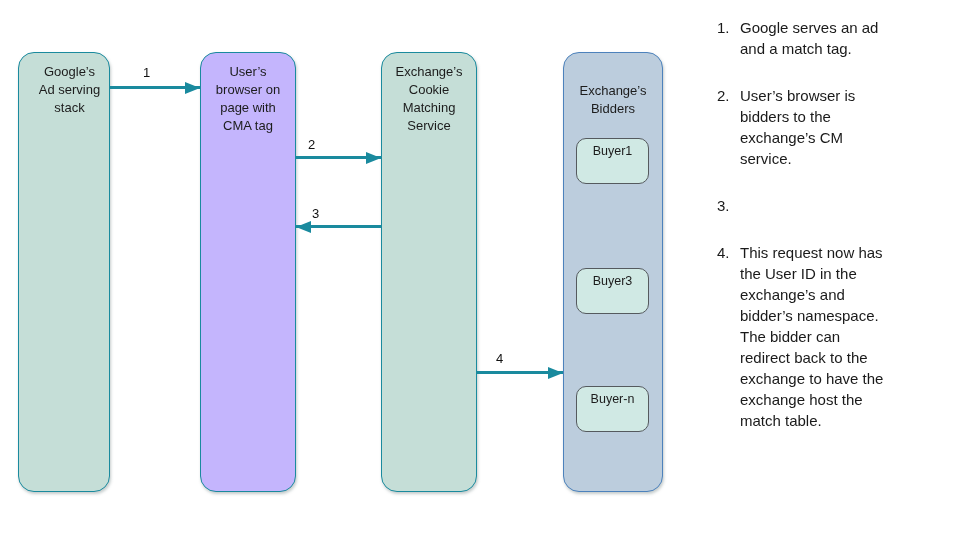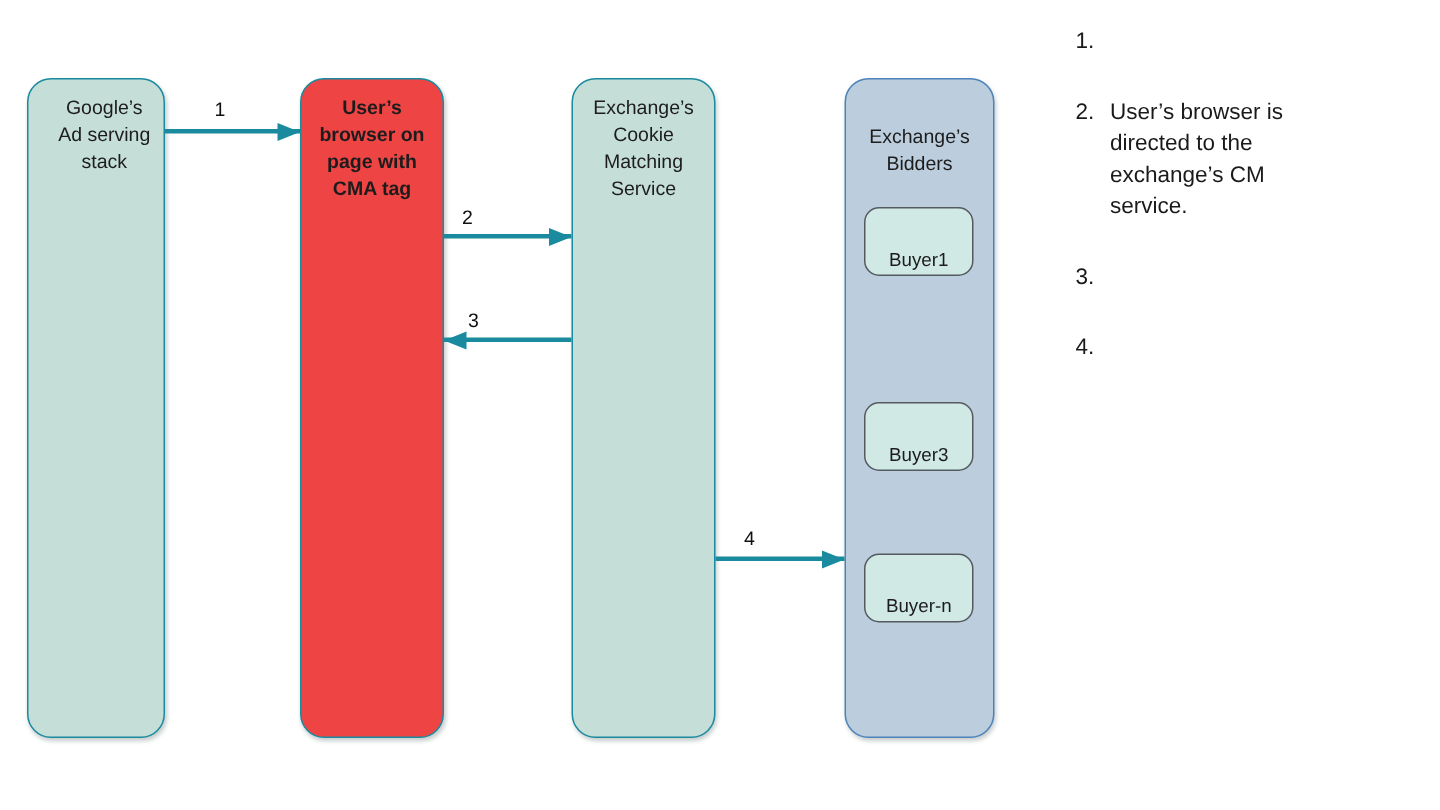--- a/index.html
+++ b/index.html
@@ -22,46 +22,46 @@
     border-radius: 16px;
     box-shadow: 1px 2px 3px rgba(90,110,110,0.35);
     text-align: center;
     font-size: 13px;
     line-height: 18px;
     padding-top: 10px;
     white-space: pre-line;
     color: #1c1c1c;
   }
   .node-green { background: #c5ded7; border: 1.5px solid #1a8a9e; }
-  .node-blue-teal { background: #ef4444; border: 1.5px solid #1a8a9e; font-weight: bold; }
+  .node-blue-teal { background: #c4b5fd; border: 1.5px solid #1a8a9e; }
   .node-blue { background: #bccddd; border: 1.5px solid #4d82bc; }
 
   #node-google  { left: 18px;  width: 92px; padding-left: 11px; }
   #node-browser { left: 200px; width: 96px; }
   #node-cms     { left: 381px; width: 96px; }
   #node-bidders { left: 563px; width: 100px; padding-top: 11px; }
 
   
   .buyer {
     position: absolute;
     left: 12px;
     width: 73px;
     height: 46px;
     background: #d0e9e4;
     border: 1px solid #555a5e;
     border-radius: 10px;
     font-size: 12.5px;
-    padding-top: 25px;
+    padding-top: 3px;
     text-align: center;
     white-space: normal;
   }
   #buyer-1 { top: 85px; }
   #buyer-2 { top: 141px; }
   #buyer-3 { top: 215px; }
-  #buyer-n { top: 316px; text-align: center; }
+  #buyer-n { top: 333px; text-align: center; }
 
   
   .arrow {
     position: absolute;
     height: 3px;
     background: #1a8a9e;
   }
   .arrow .head {
     position: absolute;
     top: 50%;
@@ -161,29 +161,40 @@
   <span class="arrow-label" id="arrow-label-3">3</span>
 
   <div class="arrow" id="arrow-4">
     <span class="head right"></span>
   </div>
   <span class="arrow-label" id="arrow-label-4">4</span>
 
   <div class="legend">
     <div class="legend-item">
       <span class="legend-num">1.</span>
+      <span class="legend-text">Google serves an ad
+and a match tag.</span>
     </div>
     <div class="legend-item">
       <span class="legend-num">2.</span>
       <span class="legend-text">User’s browser is
-directed to the
+bidders to the
 exchange’s CM
 service.</span>
     </div>
     <div class="legend-item">
       <span class="legend-num">3.</span>
     </div>
     <div class="legend-item">
       <span class="legend-num">4.</span>
+      <span class="legend-text">This request now has
+the User ID in the
+exchange’s and
+bidder’s namespace.
+The bidder can
+redirect back to the
+exchange to have the
+exchange host the
+match table.</span>
     </div>
   </div>
 
 </div>
 
 </body></html>

